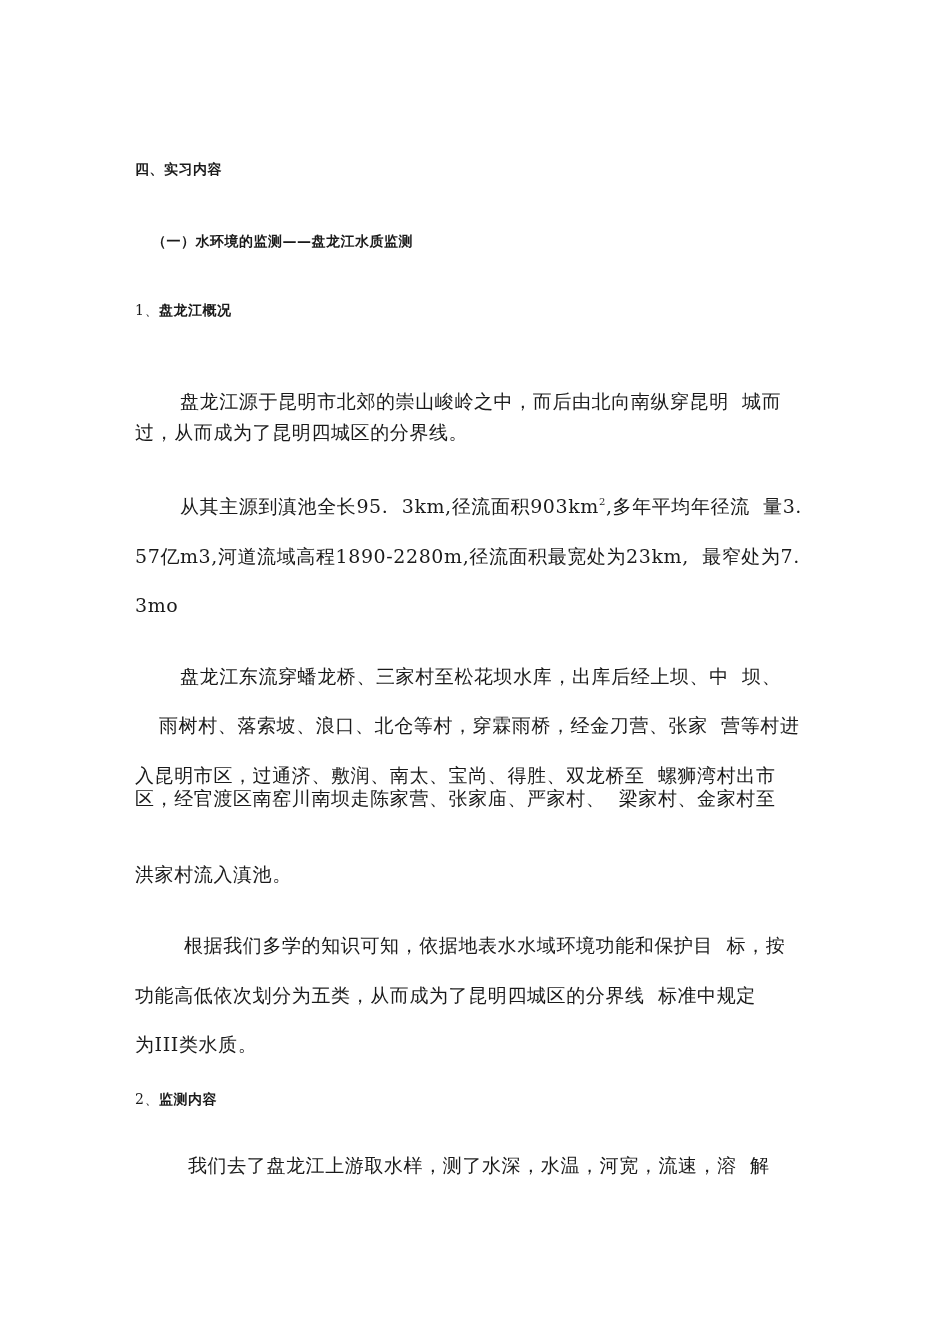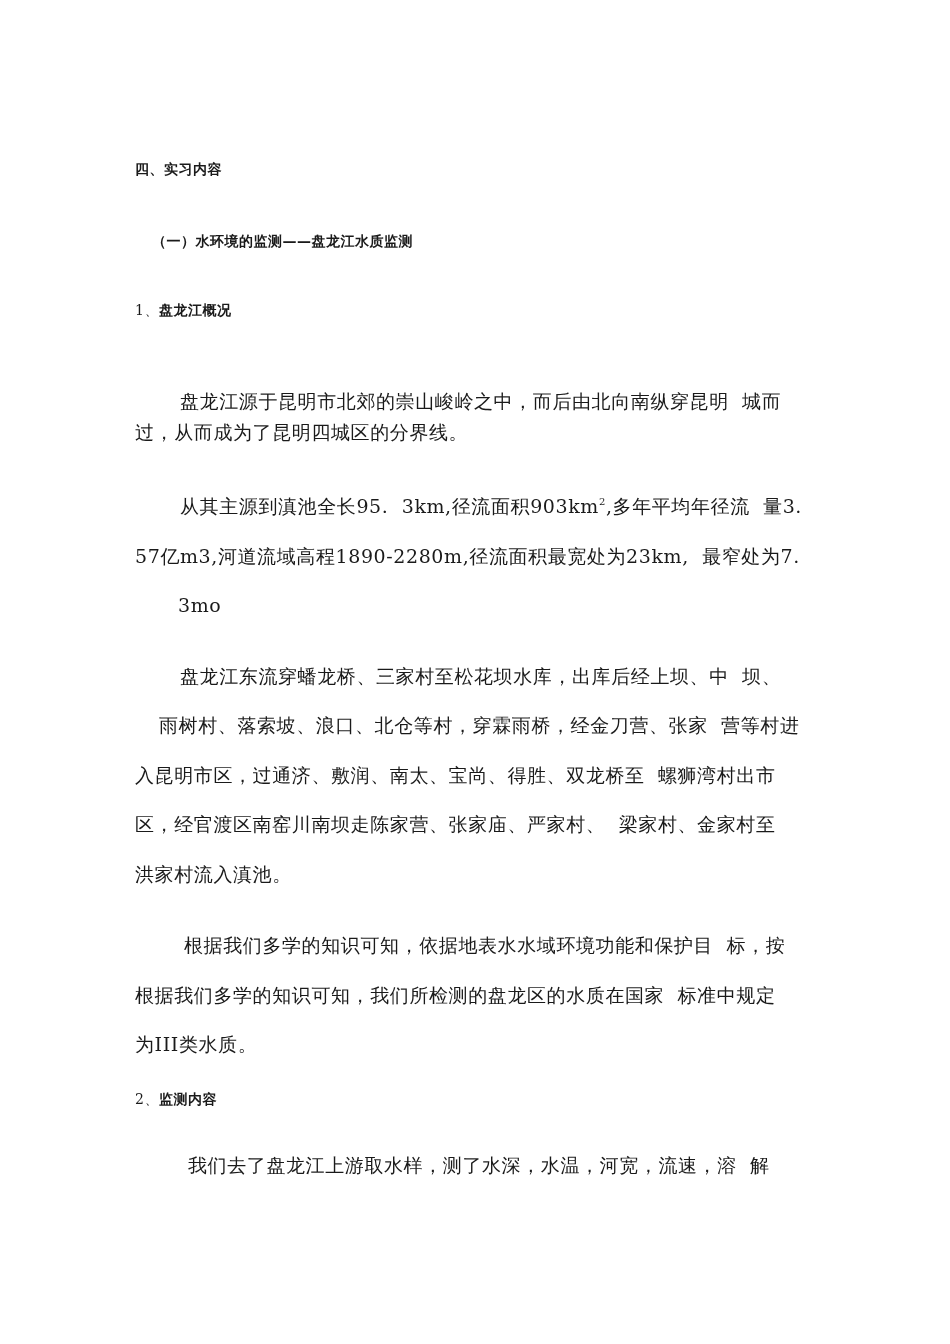--- a/index.html
+++ b/index.html
@@ -19,29 +19,29 @@
 
   <div class="line h" style="left:152px; top:229px;">（一）水环境的监测——盘龙江水质监测</div>
 
   <div class="line h" style="left:135px; top:298px;"><span class="num">1、</span><span>盘龙江概况</span></div>
 
   <div class="line" style="left:180px; top:370px;margin-top:19px;">盘龙江源于昆明市北郊的崇山峻岭之中，而后由北向南纵穿昆明  城而</div>
   <div class="line" style="left:135px; top:420px;">过，从而成为了昆明四城区的分界线。</div>
 
   <div class="line" style="left:180px; top:494px;"><span>从其主源到滇池全长95.  3km,径流面积903km</span><sup>2</sup><span>,多年平均年径流  量3.</span></div>
   <div class="line" style="left:135px; top:544px;">57亿m3,河道流域高程1890-2280m,径流面积最宽处为23km,  最窄处为7.</div>
-  <div class="line" style="left:135px; top:593px;margin-left:43px;">3mo</div>
+  <div class="line" style="left:135px; top:593px;">3mo</div>
 
   <div class="line" style="left:180px; top:664px;">盘龙江东流穿蟠龙桥、三家村至松花坝水库，出库后经上坝、中  坝、</div>
   <div class="line" style="left:135px; top:713px;margin-left:24px;">雨树村、落索坡、浪口、北仓等村，穿霖雨桥，经金刀营、张家  营等村进</div>
   <div class="line" style="left:135px; top:763px;text-align:center;">入昆明市区，过通济、敷润、南太、宝尚、得胜、双龙桥至  螺狮湾村出市</div>
-  <div class="line" style="left:135px; top:812px;">区，经官渡区南窑川南坝走陈家营、张家庙、严家村、  梁家村、金家村至</div>
+  <div class="line" style="left:135px; top:786px;">区，经官渡区南窑川南坝走陈家营、张家庙、严家村、  梁家村、金家村至</div>
   <div class="line" style="left:135px; top:862px;">洪家村流入滇池。</div>
 
   <div class="line" style="left:184px; top:933px;">根据我们多学的知识可知，依据地表水水域环境功能和保护目  标，按</div>
-  <div class="line" style="left:135px; top:983px;">根据我们多学的知识可知，我们所检测的盘龙区的水质在国家  标准中规定</div>
+  <div class="line" style="left:135px; top:983px;">功能高低依次划分为五类，从而成为了昆明四城区的分界线  标准中规定</div>
   <div class="line" style="left:135px; top:1032px;text-align:right;">为III类水质。</div>
 
   <div class="line h" style="left:135px; top:1087px;"><span class="num">2、</span><span>监测内容</span></div>
 
   <div class="line" style="left:188px; top:1153px;">我们去了盘龙江上游取水样，测了水深，水温，河宽，流速，溶  解</div>
 
 </div>
 
 </body></html>

